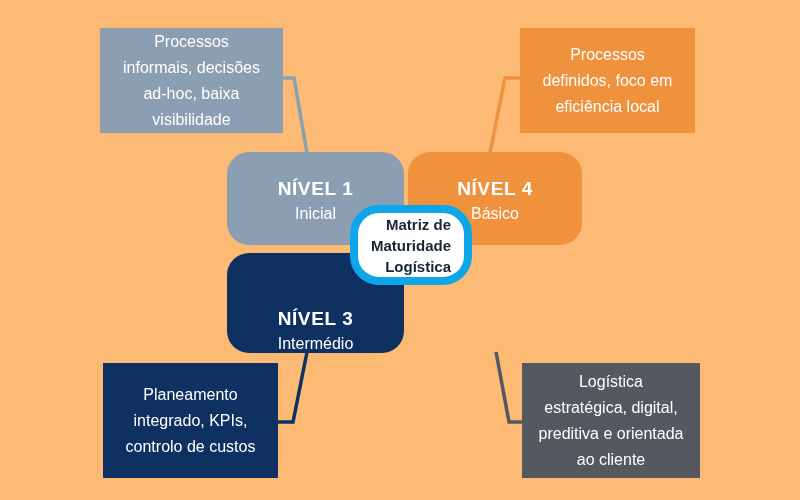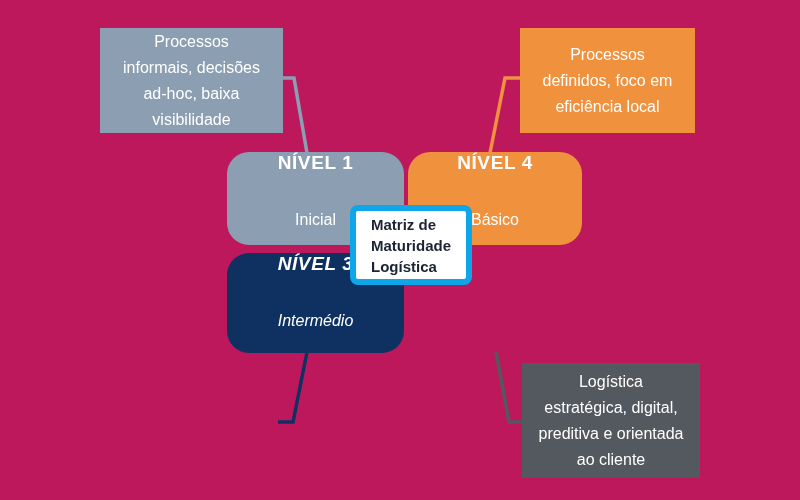--- a/index.html
+++ b/index.html
@@ -1,20 +1,20 @@
 <!DOCTYPE html>
 <html><head>
 <meta charset="utf-8">
 <style>
   html, body { margin: 0; padding: 0; background: #ffffff; }
   .stage {
     position: relative;
     width: 800px;
     height: 500px;
-    background: #be185d;
+    background: #fdba74;
     font-family: "Liberation Sans", sans-serif;
     overflow: hidden;
   }
   .lines { position: absolute; left: 0; top: 0; z-index: 0; pointer-events: none; }
   .lines polyline { fill: none; stroke-width: 3.5; stroke-linejoin: miter; }
 
   
   .note {
     position: absolute;
     z-index: 1;
@@ -35,46 +35,45 @@
   .note-br { left: 522px; top: 363px; width: 178px; height: 115px; background: #54585f; }
 
   
   .tile {
     position: absolute;
     z-index: 1;
     border-radius: 22px;
     display: flex;
     flex-direction: column;
     align-items: center;
-    justify-content: flex-start;
+    justify-content: flex-end;
     text-align: center;
     color: #ffffff;
     box-sizing: border-box;
-    gap: 32px;
   }
   .tile-1 { left: 227px; top: 152px; width: 177px; height: 93px; background: #8c9fb2; padding-bottom: 22px; }
   .tile-2 { left: 408px; top: 152px; width: 174px; height: 93px; background: #f0913e; padding-bottom: 22px; }
-  .tile-3 { left: 227px; top: 253px; width: 177px; height: 100px; background: #0f3162; font-style: italic; }
+  .tile-3 { left: 227px; top: 253px; width: 177px; height: 100px; background: #0f3162; }
   .tile-4 { left: 408px; top: 253px; width: 174px; height: 100px; background: #54585f; }
   .tile-title { font-size: 19px; font-weight: bold; letter-spacing: 0.6px; }
   .tile-sub   { font-size: 16px; margin-top: 5px; }
 
   
   .center-box {
     position: absolute;
     z-index: 2;
     left: 350px; top: 205px;
     width: 122px; height: 80px;
     background: #ffffff;
-    border: 6px solid #0ea5e9;
-    border-radius: 8px;
+    border: 8px solid #0ea5e9;
+    border-radius: 29px;
     display: flex;
     align-items: center;
     justify-content: center;
-    text-align: left;
+    text-align: right;
     color: #1a2433;
     font-size: 15px;
     font-weight: bold;
     line-height: 21px;
     white-space: pre-line;
     box-sizing: border-box;
   }
 </style>
 </head>
 <body>
@@ -92,20 +91,25 @@
     <span>Processos
 informais, decisões
 ad-hoc, baixa
 visibilidade</span>
   </div>
   <div class="note note-tr">
     <span>Processos
 definidos, foco em
 eficiência local</span>
   </div>
+  <div class="note note-bl">
+    <span>Planeamento
+integrado, KPIs,
+controlo de custos</span>
+  </div>
   <div class="note note-br">
     <span>Logística
 estratégica, digital,
 preditiva e orientada
 ao cliente</span>
   </div>
 
   <div class="tile tile-1">
     <div class="tile-title">NÍVEL 1</div>
     <div class="tile-sub">Inicial</div>

